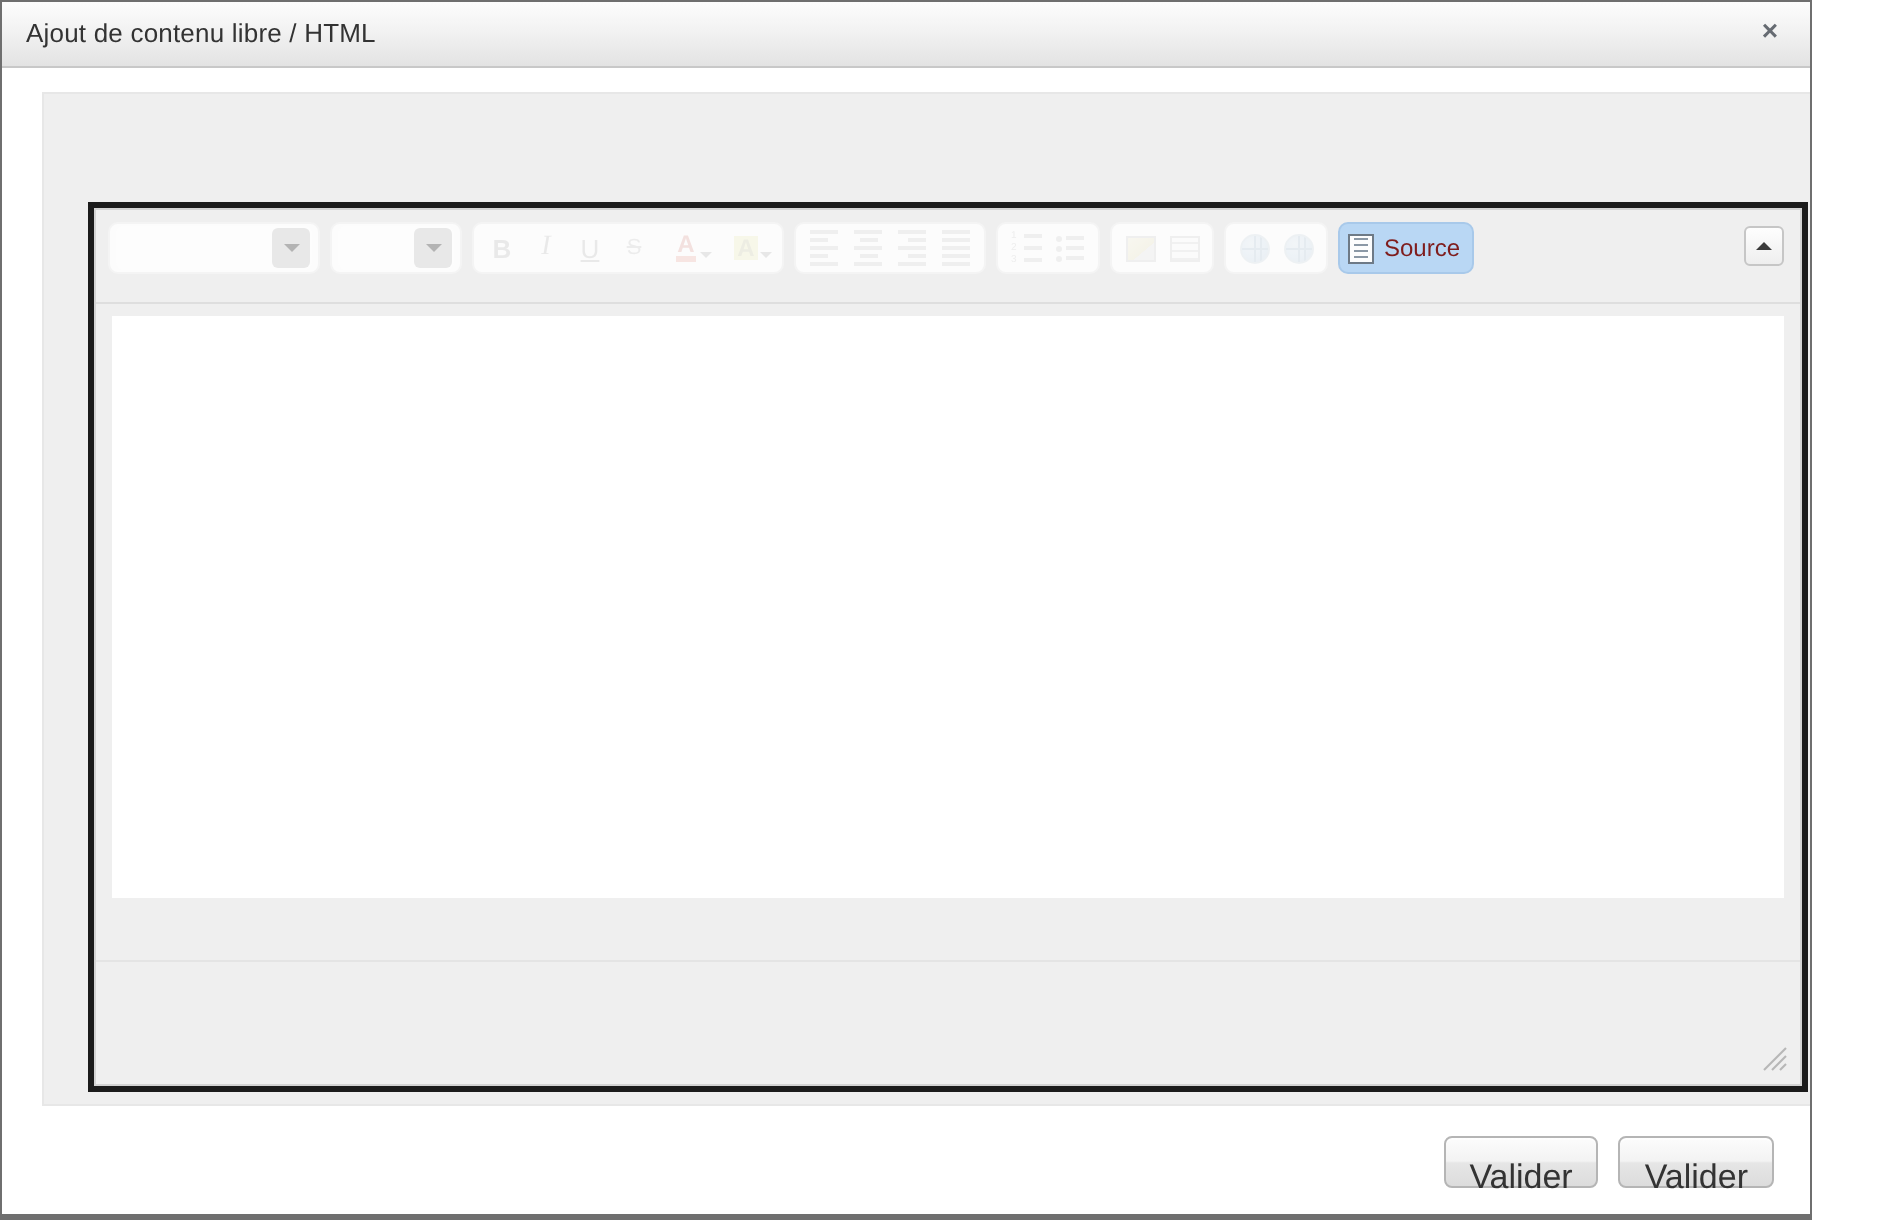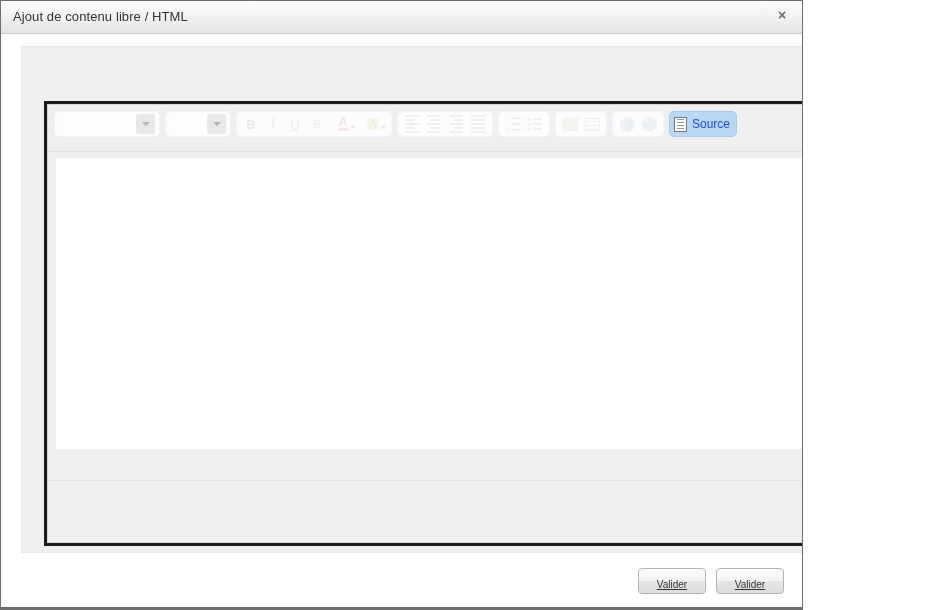--- a/index.html
+++ b/index.html
@@ -9,21 +9,21 @@
   body {
     width: 942px;
     height: 610px;
     background: #ffffff;
     font-family: "Liberation Sans", sans-serif;
     overflow: hidden;
   }
 
   .dialog {
     position: relative;
-    width: 803px;
+    width: 906px;
     height: 610px;
     box-sizing: border-box;
     border: 1px solid #6f6f6f;
     border-bottom-width: 3px;
     background: #ffffff;
     overflow: hidden;
   }
 
   
   .titlebar {
@@ -270,21 +270,21 @@
     border: 1px solid #6e7a86;
     box-sizing: border-box;
     display: flex; flex-direction: column;
     justify-content: center;
     gap: 2px;
     padding: 0 2px;
   }
   .source-doc-ico i { display: block; height: 1px; background: #8b98a5; }
   .source-label {
     font-size: 12px;
-    color: #1d4ed8;
+    color: #7f1d1d;
     white-space: nowrap;
   }
 
   
   .tb-collapse {
     margin-left: auto;
     margin-right: 4px;
     width: 20px;
     height: 20px;
     background: linear-gradient(to bottom, #fefefe, #eeeeee);
@@ -344,29 +344,28 @@
     position: absolute;
     right: 18px;
     bottom: 16px;
     display: flex;
     gap: 10px;
   }
   .btn {
     min-width: 68px;
     height: 26px;
     padding: 10px 12px;
-    font-size: 10px;
+    font-size: 17px;
     color: #333333;
     background: linear-gradient(to bottom, #fcfcfc 0%, #f3f3f3 48%, #e6e6e6 52%, #dcdcdc 100%);
     border: 1px solid #b5b5b5;
     border-radius: 4px;
     box-shadow: 0 1px 0 rgba(255,255,255,.8) inset;
     cursor: pointer;
     font-family: "Liberation Sans", sans-serif;
-    text-decoration: underline;
   }
 </style>
 </head>
 <body>
 
 <div class="dialog">
 
   <div class="titlebar">
     <div class="titlebar-title">Ajout de contenu libre / HTML</div>
     <div class="titlebar-close">×</div>

